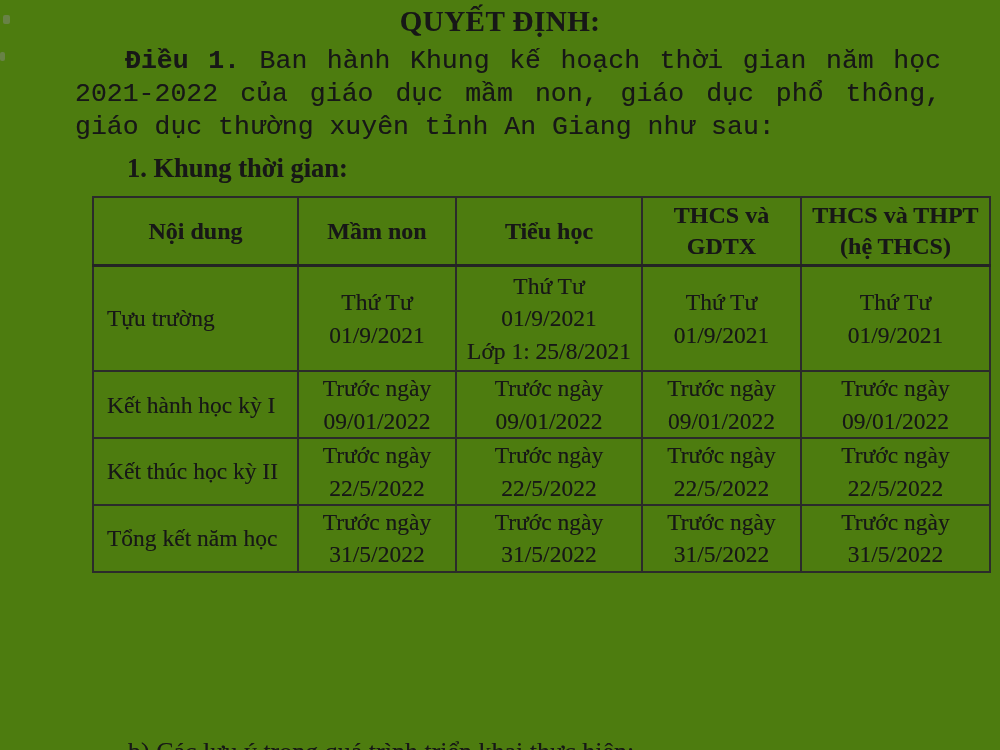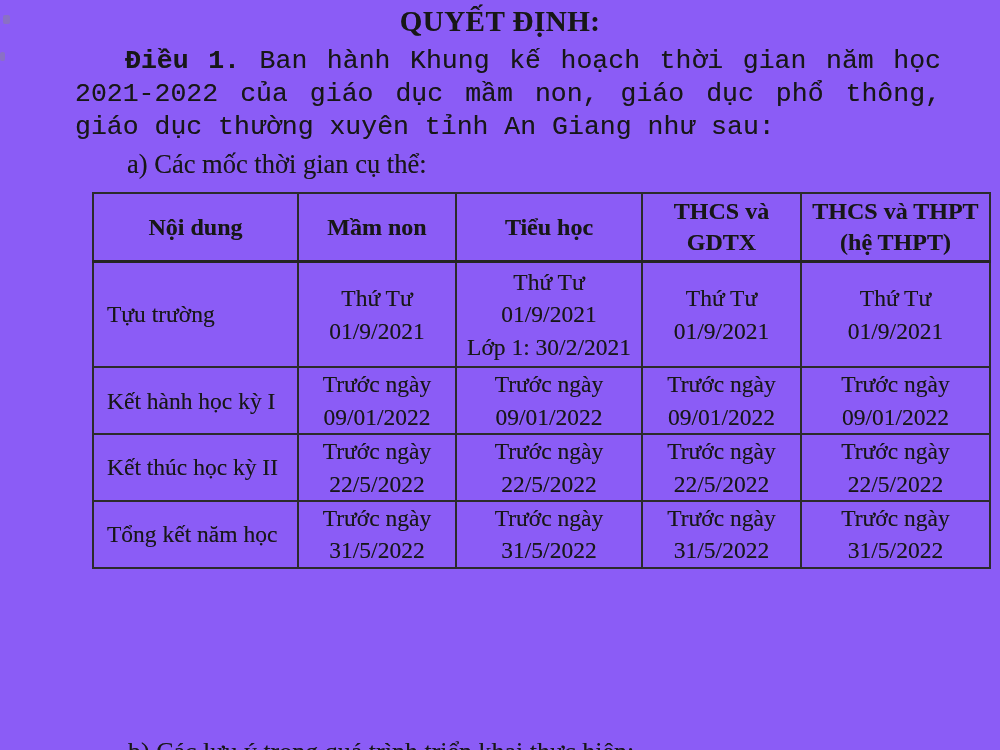--- a/index.html
+++ b/index.html
@@ -7,21 +7,21 @@
   body {
     background: #ffffff;
     font-family: "Liberation Serif", "DejaVu Serif", serif;
     color: #171717;
     overflow: hidden;
   }
   .page {
     position: relative;
     width: 1000px;
     height: 750px;
-    background: #8b5cf6;
+    background: #4d7c0f;
     overflow: hidden;
     text-shadow: 0 0 0.6px rgba(25,25,25,0.45);
   }
   .doc-title {
     padding-top: 5px;
     text-align: center;
     font-weight: 700;
     font-size: 29px;
     letter-spacing: 0.5px;
   }
@@ -100,22 +100,22 @@
 
 <div class="page">
 
   <div class="speck speck-1"></div>
   <div class="speck speck-2"></div>
 
   <div class="doc-title">QUYẾT ĐỊNH:</div>
 
   <div class="article"><b>Điều 1.</b><span> Ban hành Khung kế hoạch thời gian năm học 2021-2022 của giáo dục mầm non, giáo dục phổ thông, giáo dục thường xuyên tỉnh An Giang như sau:</span></div>
 
-
-  <div class="sub-heading">a) Các mốc thời gian cụ thể:</div>
+  <div class="sec-heading">1. Khung thời gian:</div>
+
 
   <table class="schedule">
     <colgroup>
       <col style="width:205px">
       <col style="width:158px">
       <col style="width:186px">
       <col style="width:159px">
       <col style="width:189px">
     </colgroup>
     <thead>
@@ -128,35 +128,35 @@
           </th>
         <th>
             <span class="cl">Tiểu học</span>
           </th>
         <th>
           <span class="cl">THCS và</span>
           <span class="cl">GDTX</span>
         </th>
         <th>
           <span class="cl">THCS và THPT</span>
-          <span class="cl">(hệ THPT)</span>
+          <span class="cl">(hệ THCS)</span>
         </th>
       </tr>
     </thead>
     <tbody>
       <tr class="r0">
         <td class="rowlabel">Tựu trường</td>
         <td>
           <span class="cl">Thứ Tư</span>
           <span class="cl">01/9/2021</span>
         </td>
         <td>
           <span class="cl">Thứ Tư</span>
           <span class="cl">01/9/2021</span>
-          <span class="cl">Lớp 1: 30/2/2021</span>
+          <span class="cl">Lớp 1: 25/8/2021</span>
         </td>
         <td>
           <span class="cl">Thứ Tư</span>
           <span class="cl">01/9/2021</span>
         </td>
         <td>
           <span class="cl">Thứ Tư</span>
           <span class="cl">01/9/2021</span>
         </td>
       </tr>

